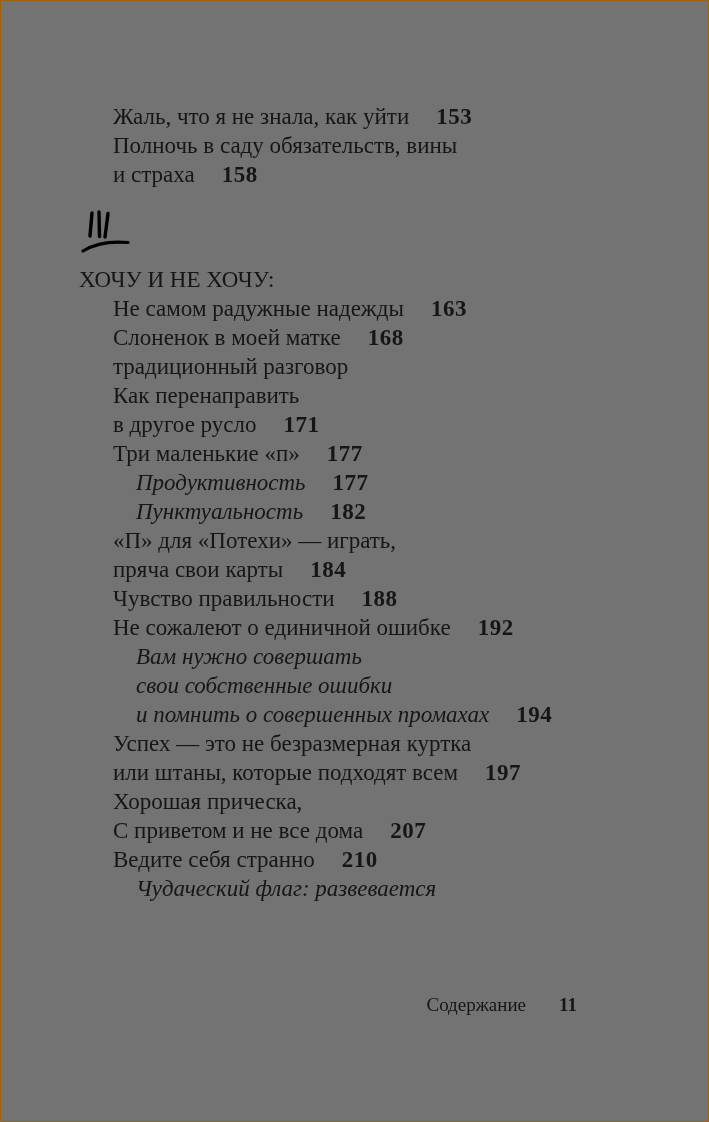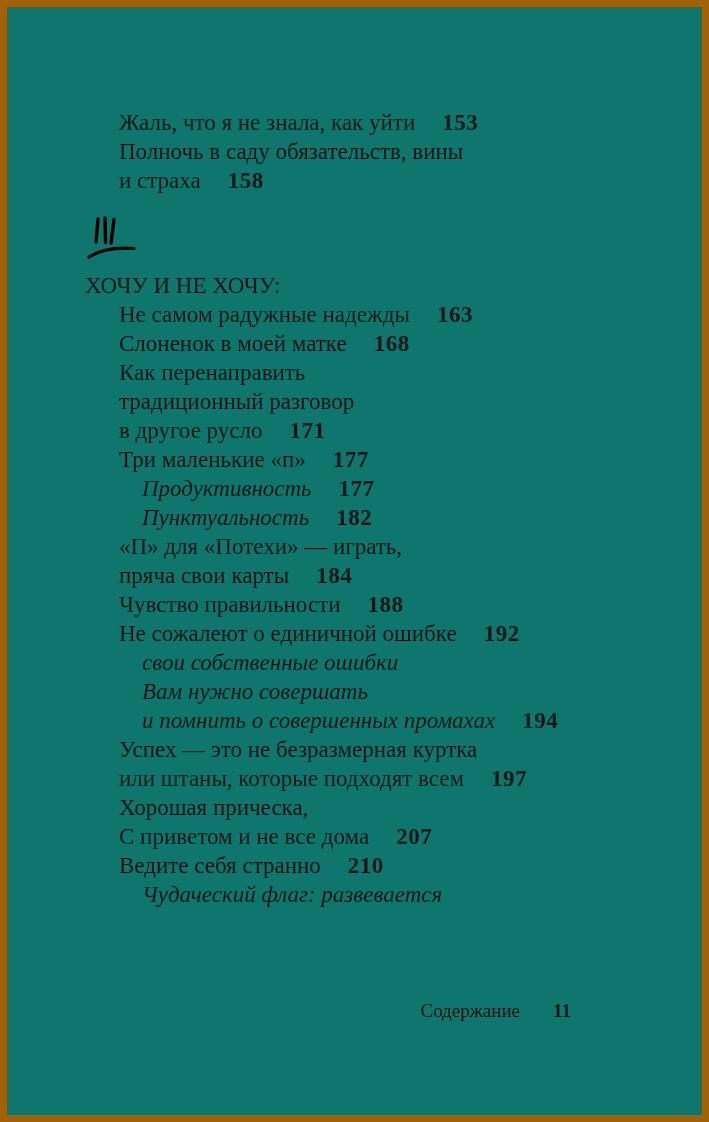--- a/index.html
+++ b/index.html
@@ -1,22 +1,22 @@
 <!DOCTYPE html>
 <html><head>
 <meta charset="utf-8">
 <style>
   html, body { margin: 0; padding: 0; background: #ffffff; }
   .page {
     position: relative;
     width: 709px;
     height: 1122px;
     box-sizing: border-box;
-    background: #0f766e;
-    border: 7px solid #a16207;
+    background: #737373;
+    border: 1px solid #a16207;
     overflow: hidden;
     font-family: "Liberation Serif", "DejaVu Serif", serif;
     color: #161616;
   }
   .toc {
     padding: 101px 50px 0 78px;
     font-size: 23px;
     line-height: 29px;
   }
   .entry { margin: 0; }
@@ -73,22 +73,22 @@
       </svg>
     </div>
   <div class="entry">
         <div class="line indent-0"><span class="txt">ХОЧУ И НЕ ХОЧУ:</span></div>
         <div class="line indent-1"><span class="txt">Не самом радужные надежды</span><span class="pagenum">163</span></div>
       </div>
       <div class="entry">
         <div class="line indent-1"><span class="txt">Слоненок в моей матке</span><span class="pagenum">168</span></div>
       </div>
       <div class="entry">
+        <div class="line indent-1"><span class="txt">традиционный разговор</span></div>
         <div class="line indent-1"><span class="txt">Как перенаправить</span></div>
-        <div class="line indent-1"><span class="txt">традиционный разговор</span></div>
         <div class="line indent-1"><span class="txt">в другое русло</span><span class="pagenum">171</span></div>
       </div>
       <div class="entry">
         <div class="line indent-1"><span class="txt">Три маленькие «п»</span><span class="pagenum">177</span></div>
       </div>
       <div class="entry italic">
         <div class="line indent-2"><span class="txt">Продуктивность</span><span class="pagenum">177</span></div>
       </div>
       <div class="entry italic">
         <div class="line indent-2"><span class="txt">Пунктуальность</span><span class="pagenum">182</span></div>
@@ -97,22 +97,22 @@
         <div class="line indent-1"><span class="txt">«П» для «Потехи» — играть,</span></div>
         <div class="line indent-1"><span class="txt">пряча свои карты</span><span class="pagenum">184</span></div>
       </div>
       <div class="entry">
         <div class="line indent-1"><span class="txt">Чувство правильности</span><span class="pagenum">188</span></div>
       </div>
       <div class="entry">
         <div class="line indent-1"><span class="txt">Не сожалеют о единичной ошибке</span><span class="pagenum">192</span></div>
       </div>
       <div class="entry italic">
+        <div class="line indent-2"><span class="txt">Вам нужно совершать</span></div>
         <div class="line indent-2"><span class="txt">свои собственные ошибки</span></div>
-        <div class="line indent-2"><span class="txt">Вам нужно совершать</span></div>
         <div class="line indent-2"><span class="txt">и помнить о совершенных промахах</span><span class="pagenum">194</span></div>
       </div>
       <div class="entry">
         <div class="line indent-1"><span class="txt">Успех — это не безразмерная куртка</span></div>
         <div class="line indent-1"><span class="txt">или штаны, которые подходят всем</span><span class="pagenum">197</span></div>
       </div>
       <div class="entry">
         <div class="line indent-1"><span class="txt">Хорошая прическа,</span></div>
       </div>
       <div class="entry">

